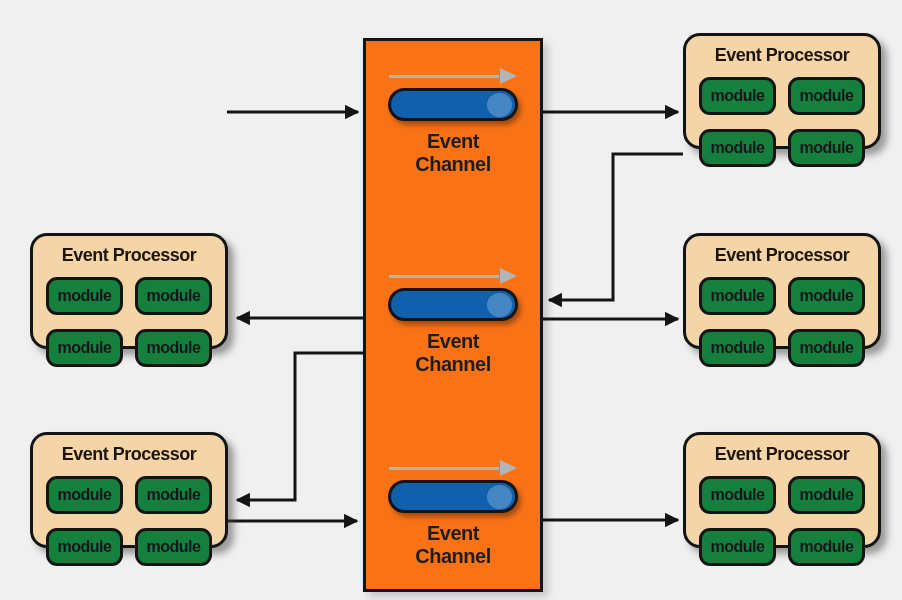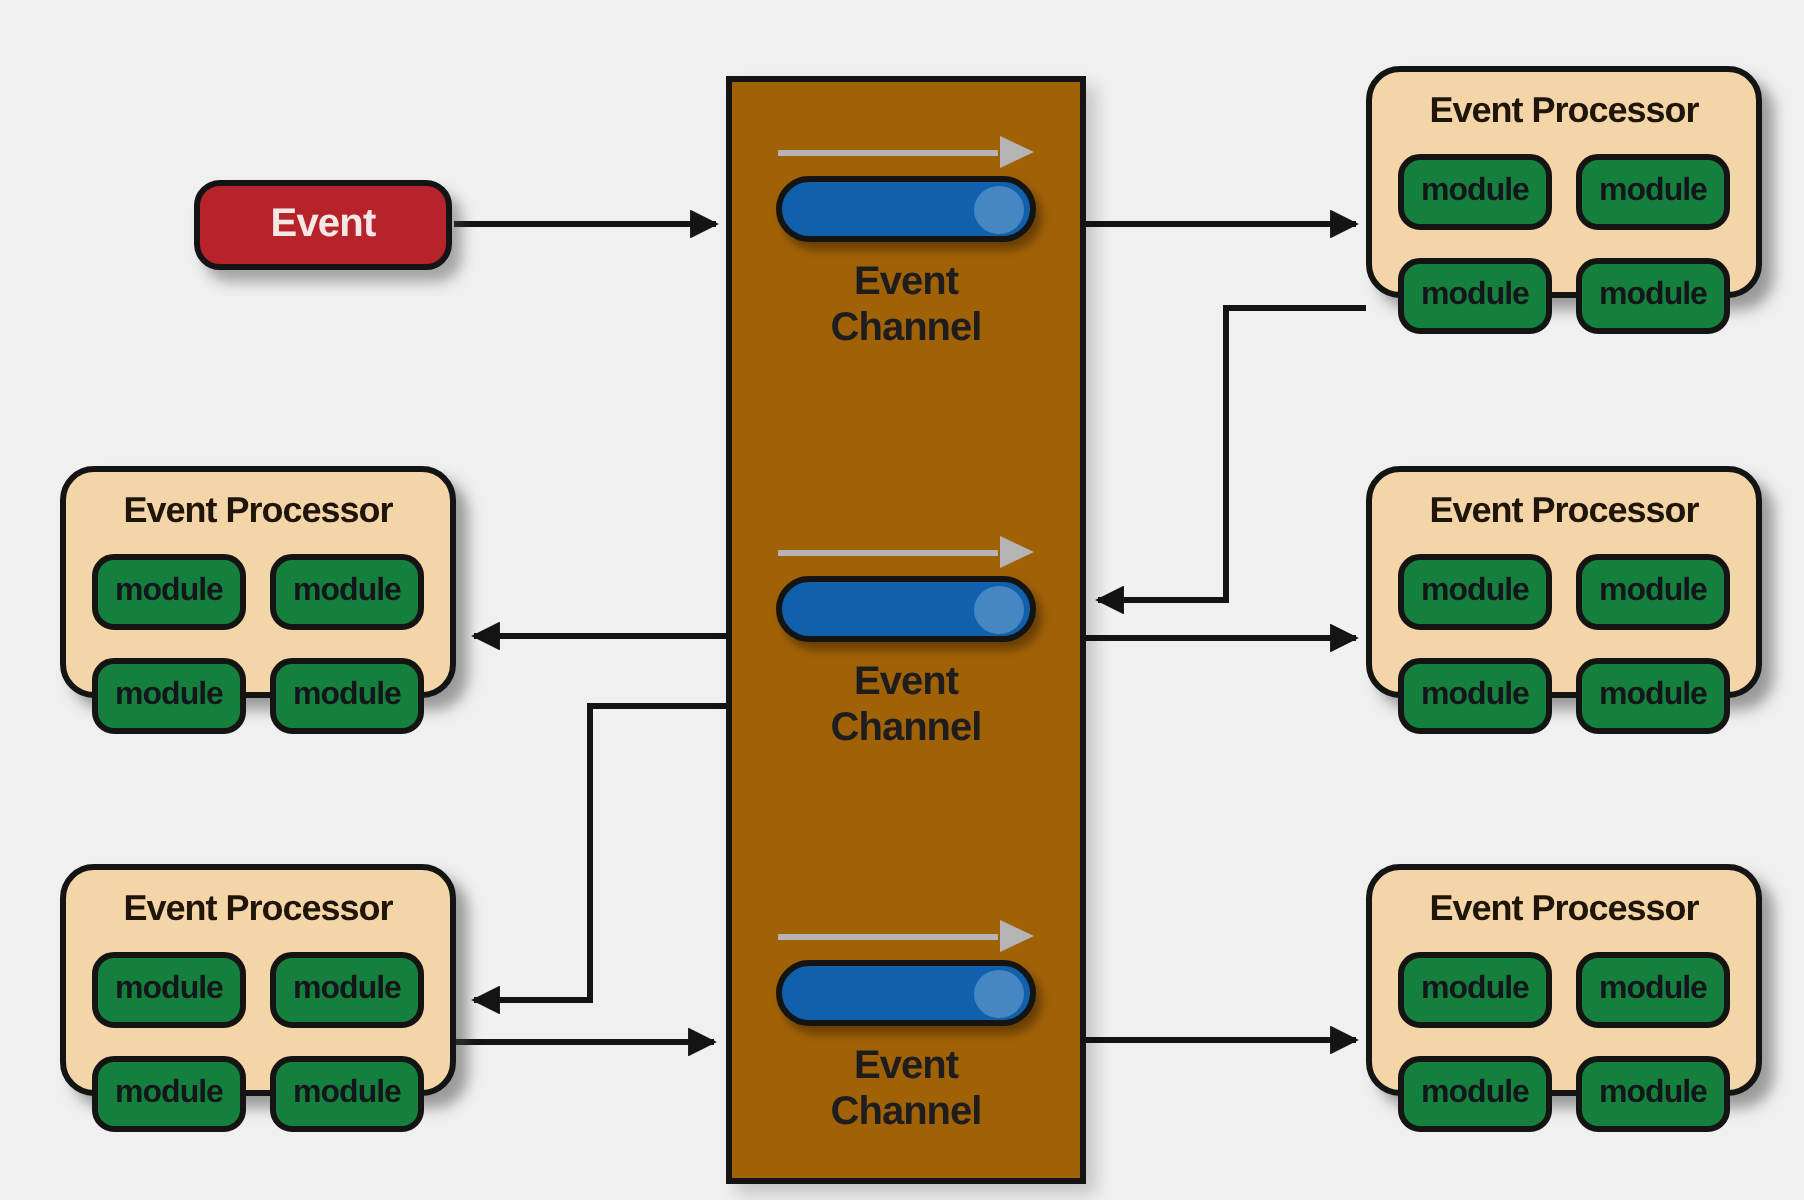--- a/index.html
+++ b/index.html
@@ -21,21 +21,21 @@
     border:3px solid #141414;border-radius:13px;
     box-shadow:5px 6px 7px rgba(70,70,70,.45);
     display:flex;align-items:center;justify-content:center;
     color:#f5e7e6;font-size:20px;font-weight:700;letter-spacing:-0.4px;
     z-index:2;box-sizing:border-box;
   }
 
   
   .channel-box{
     position:absolute;left:363px;top:38px;width:180px;height:554px;
-    background:#a16207;border:3px solid #141414;
+    background:#f97316;border:3px solid #141414;
     box-shadow:5px 5px 8px rgba(0,0,0,.18);
     z-index:2;box-sizing:border-box;
   }
   .channel-row{
     position:absolute;left:0;right:0;
     display:flex;flex-direction:column;align-items:center;
   }
   .row-1{top:27px;} .row-2{top:227px;} .row-3{top:419px;}
   .gray-arrow{position:relative;width:128px;height:16px;margin-bottom:4px;}
   .gray-arrow::before{
@@ -104,23 +104,20 @@
       <path d="M543,112 H678" marker-end="url(#ah)"></path>
       <path d="M683,154 H613 V300 H549" marker-end="url(#ah)"></path>
       <path d="M543,319 H678" marker-end="url(#ah)"></path>
       <path d="M363,318 H237" marker-end="url(#ah)"></path>
       <path d="M363,353 H295 V500 H237" marker-end="url(#ah)"></path>
       <path d="M228,521 H357" marker-end="url(#ah)"></path>
       <path d="M543,520 H678" marker-end="url(#ah)"></path>
     </g>
   </svg>
 
-  <div class="event-node">
-    <span>Event</span>
-  </div>
 
   <div class="channel-box">
 
     <div class="channel-row row-1">
       <div class="gray-arrow"></div>
       <div class="pill"></div>
       <div class="channel-label">Event Channel</div>
     </div>
 
     <div class="channel-row row-2">

